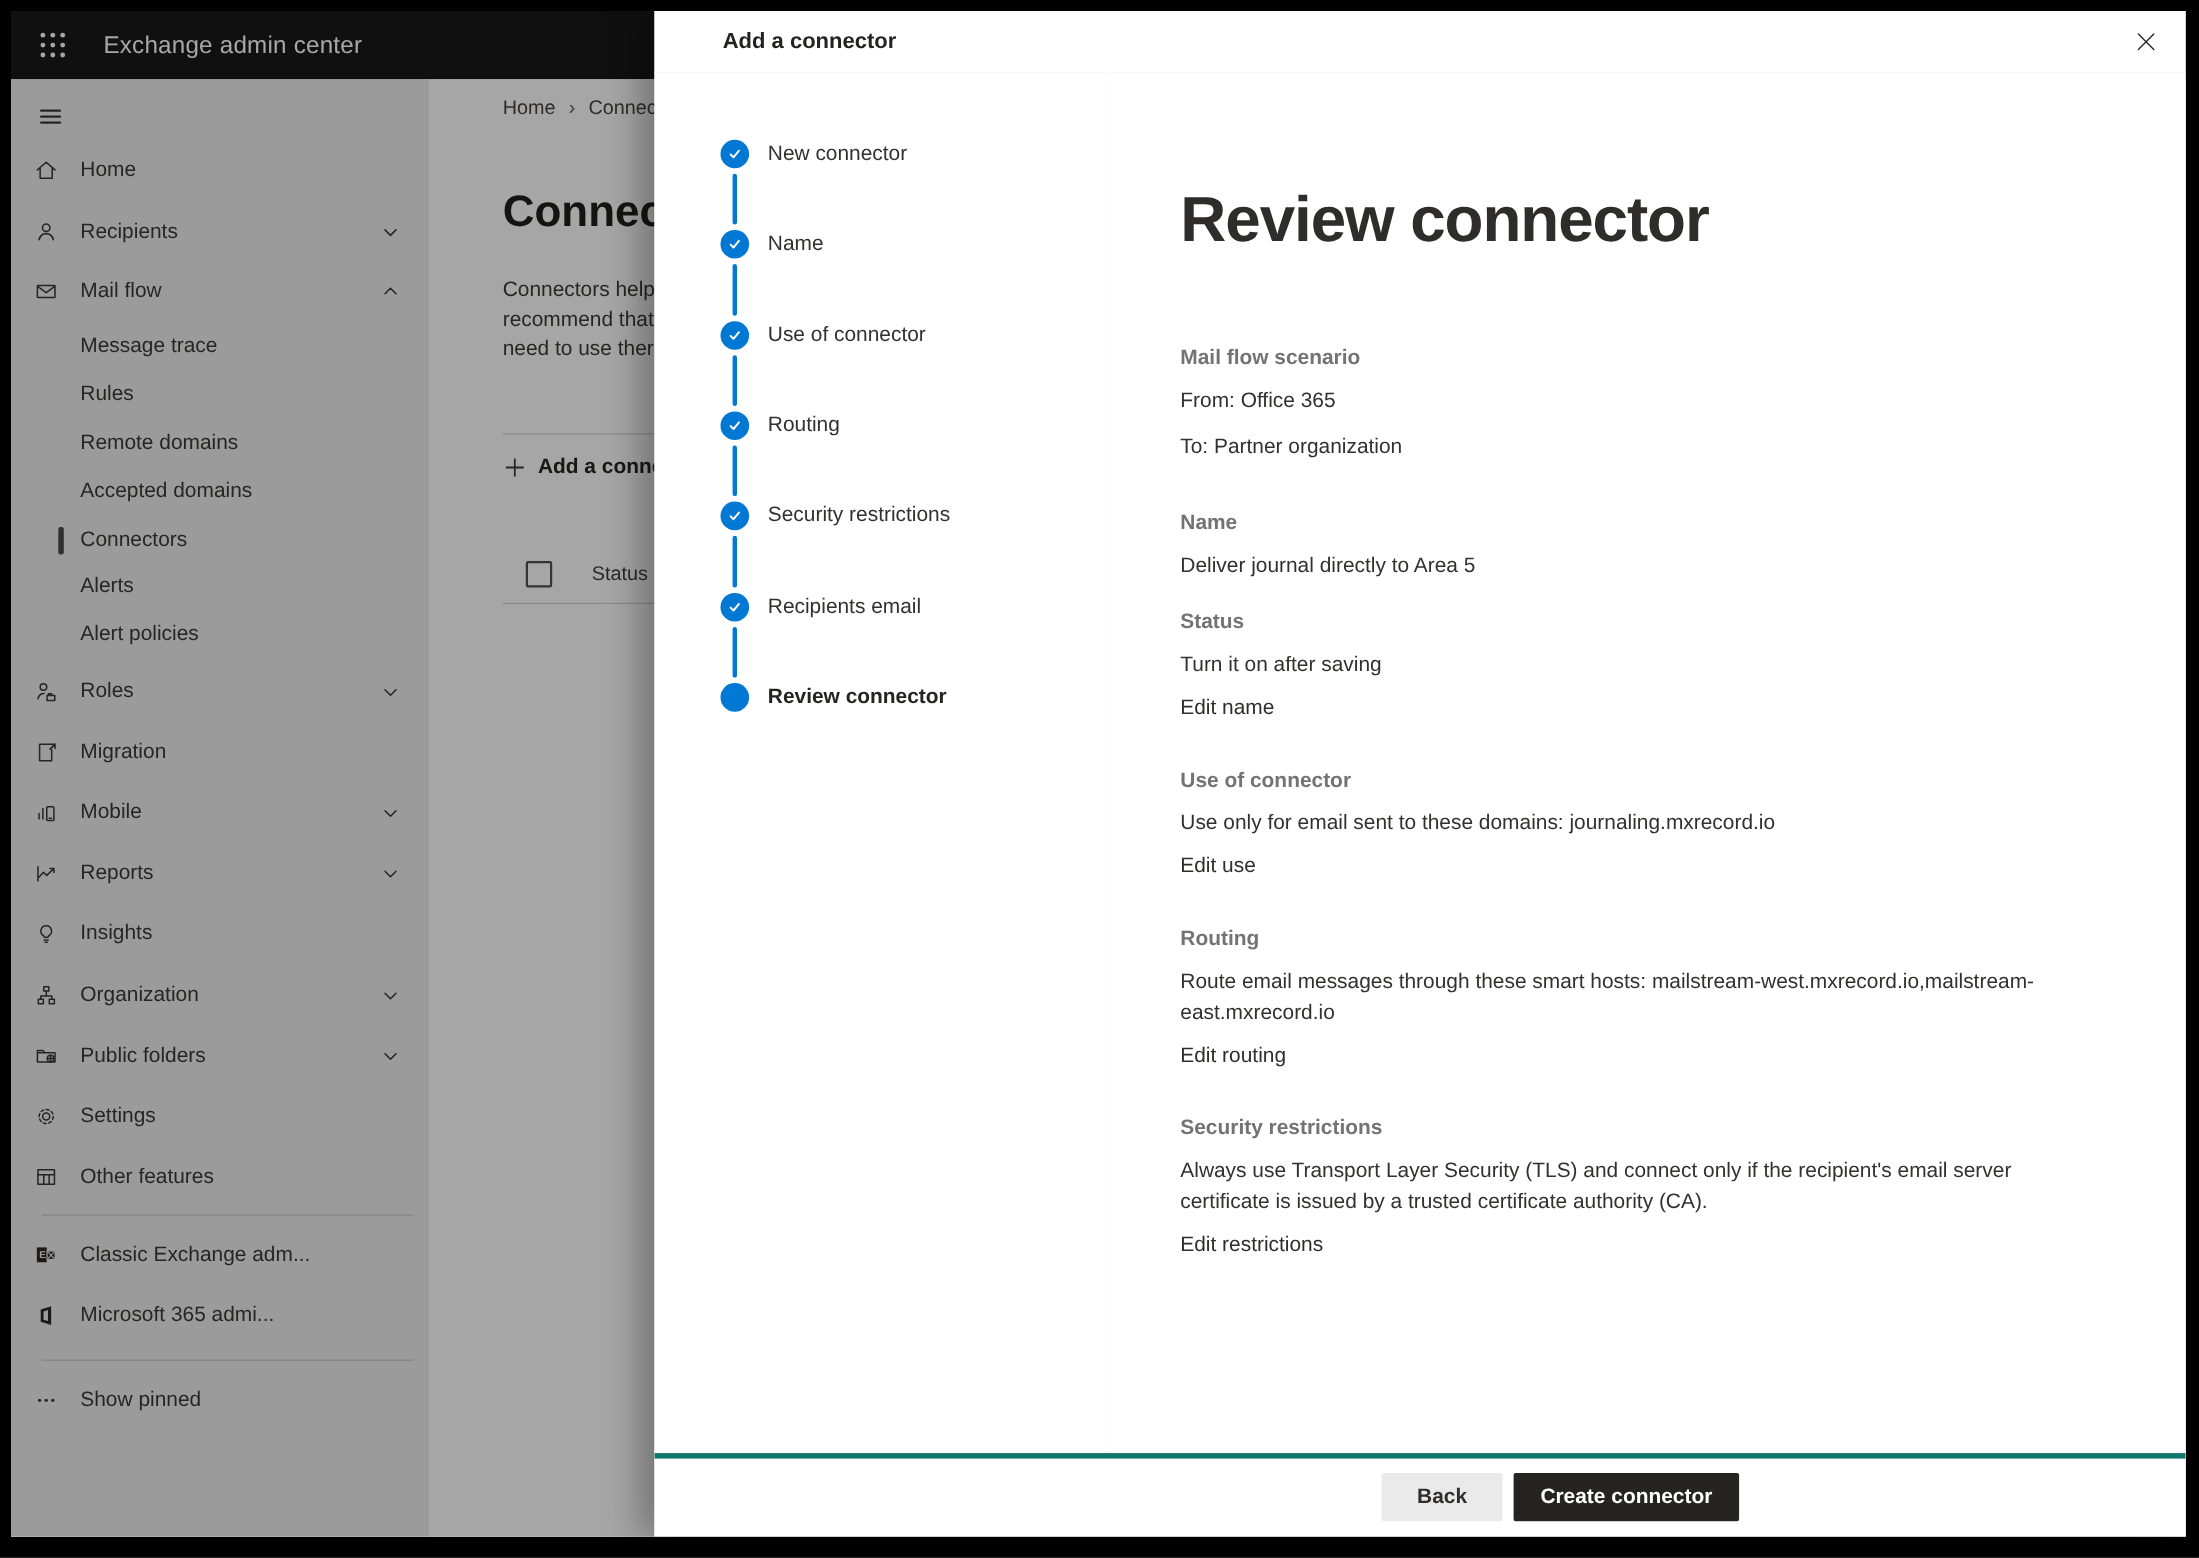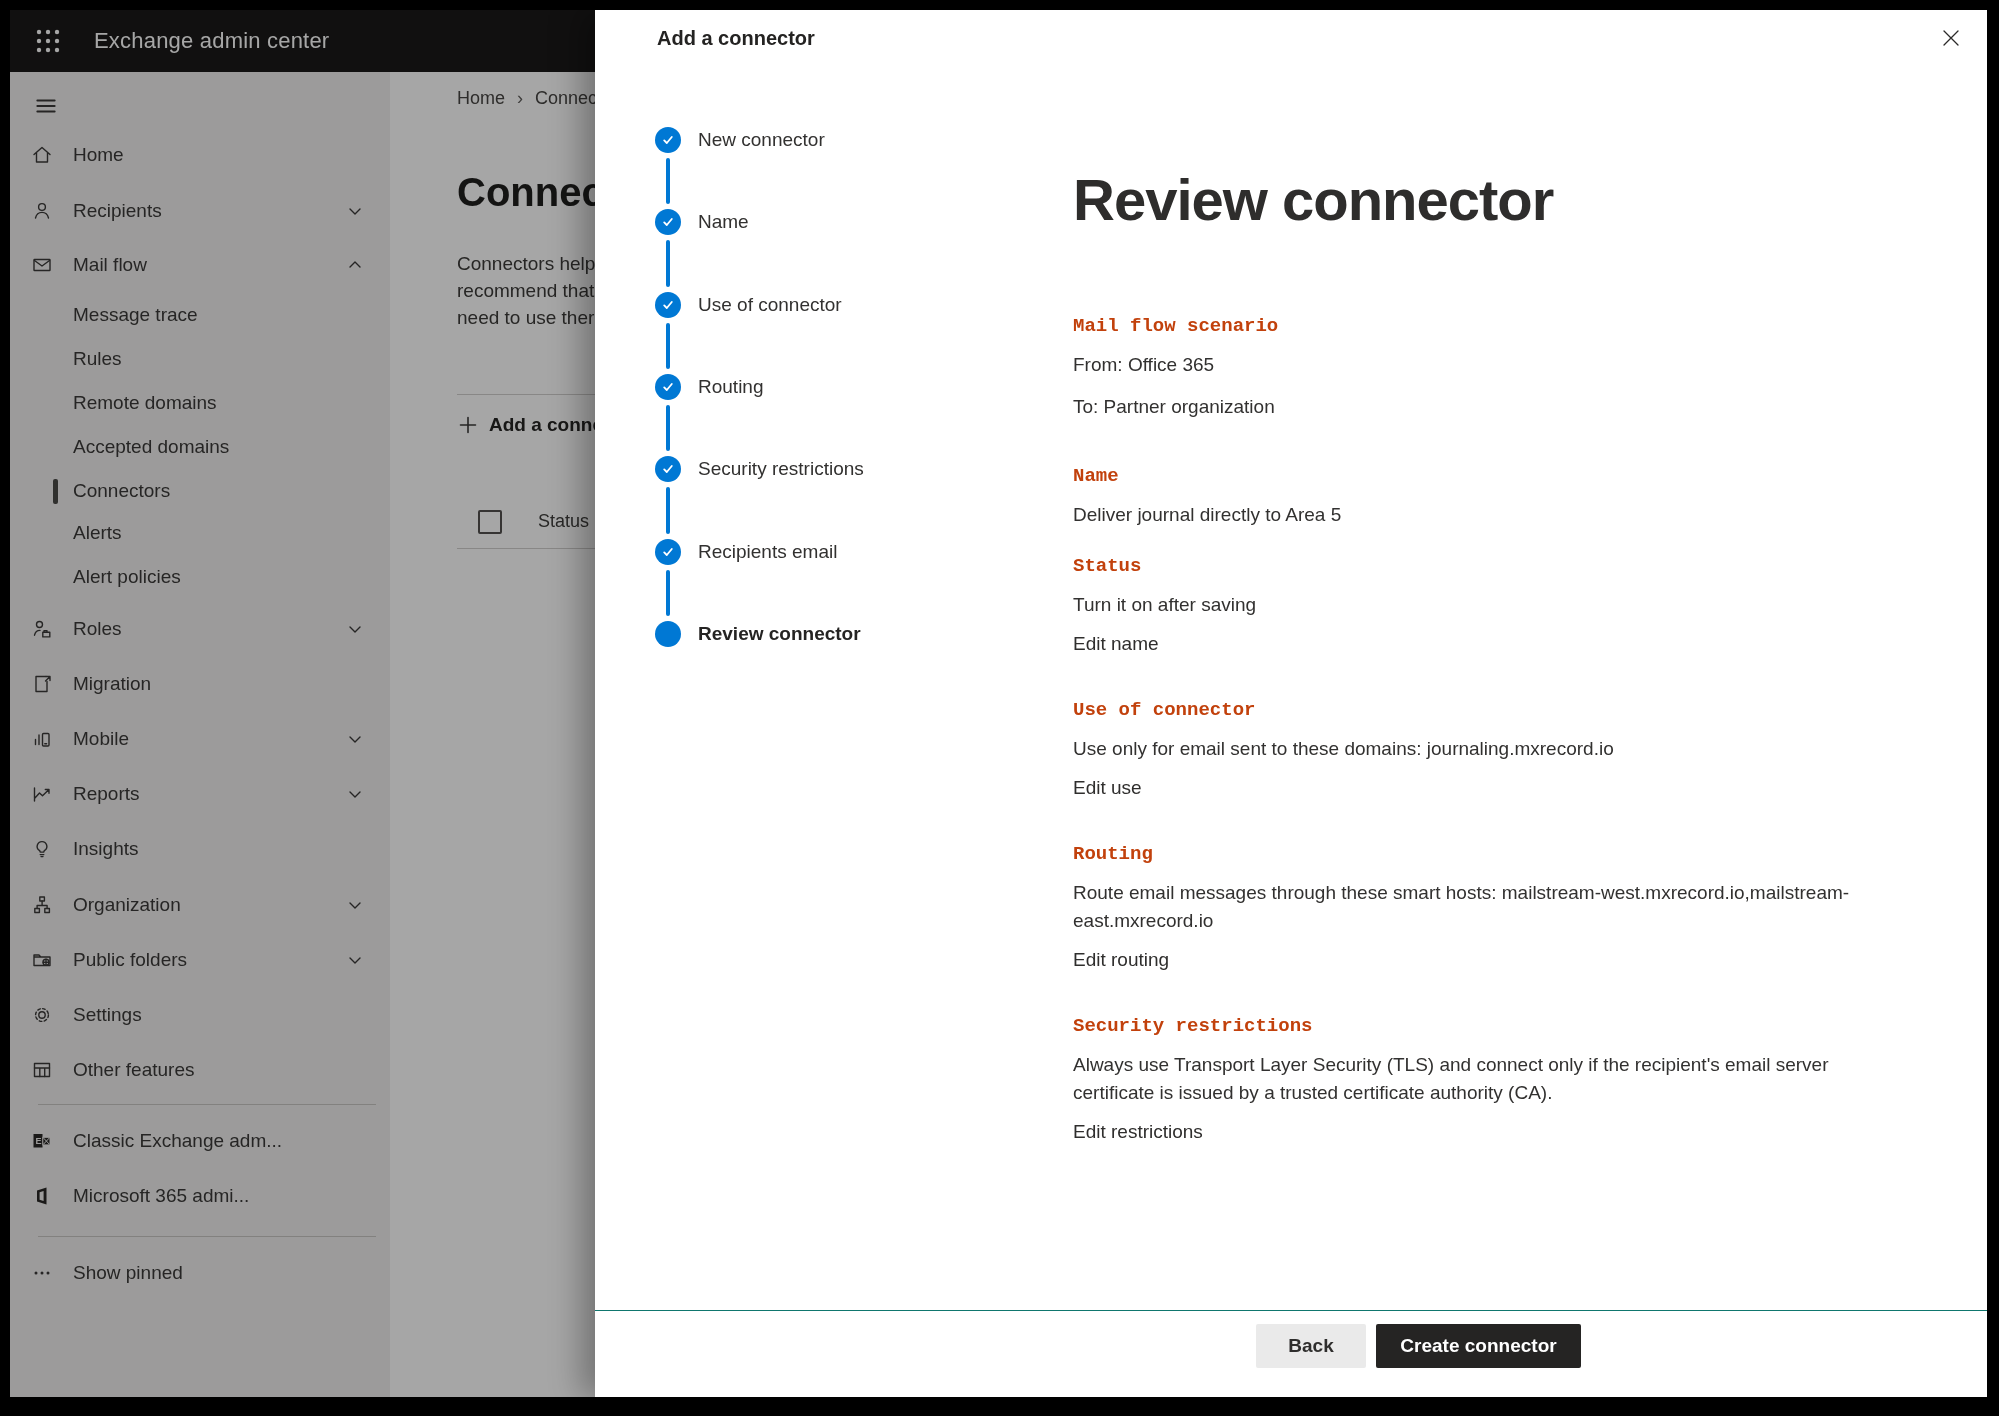--- a/index.html
+++ b/index.html
@@ -55,27 +55,27 @@
   .step .slbl{position:absolute;left:103px;top:0;height:36px;line-height:36px;font-size:19px;color:#323130;white-space:nowrap;}
   .step.current .slbl{font-weight:700;color:#252423;}
   .step-line{position:absolute;left:71px;width:4px;border-radius:2px;}
 
   
   .content{position:absolute;left:410px;top:56px;right:0;bottom:70px;overflow:hidden;background:#fff;}
   .content-inner{padding:100px 120px 0 68px;max-width:880px;}
   .review-h1{font-size:58px;font-weight:700;color:#2e2d2c;letter-spacing:-1px;margin:0 0 82px 0;white-space:nowrap;}
   .sec{margin-top:44px;}
   .sec:first-of-type{margin-top:0;}
-  .sec h3{font-size:19px;font-weight:700;color:#c2410c;margin:0 0 4px 0;font-family:Liberation Mono, monospace;}
+  .sec h3{font-size:19px;font-weight:700;color:#737373;margin:0 0 4px 0;}
   .sec h3.sub{margin-top:26px;}
   .sec p{font-size:19px;color:#323130;line-height:28px;margin:14px 0 0 0;}
   .edit-link{display:inline-block;font-size:19px;color:#2f2e2d;margin-top:14px;cursor:pointer;}
 
   
-  .modal-footer{position:absolute;left:0;right:0;bottom:16px;height:70px;border-top:1px solid #0f766e;background:#fff;}
+  .modal-footer{position:absolute;left:0;right:0;bottom:1px;height:70px;border-top:5px solid #0f766e;background:#fff;}
   .btn{position:absolute;top:13px;height:44px;border:none;border-radius:2px;font-family:"Liberation Sans",sans-serif;
        font-size:19px;font-weight:700;cursor:pointer;}
   .btn-back{left:661px;width:110px;background:#eaeaea;color:#2f2e2d;}
   .btn-create{left:781px;width:205px;background:#252423;color:#ffffff;}
 
   svg{display:block;}
   .stroke-ic{stroke:#3b3a39;fill:none;stroke-width:1.4;stroke-linecap:round;stroke-linejoin:round;}
 </style>
 </head>
 <body>

